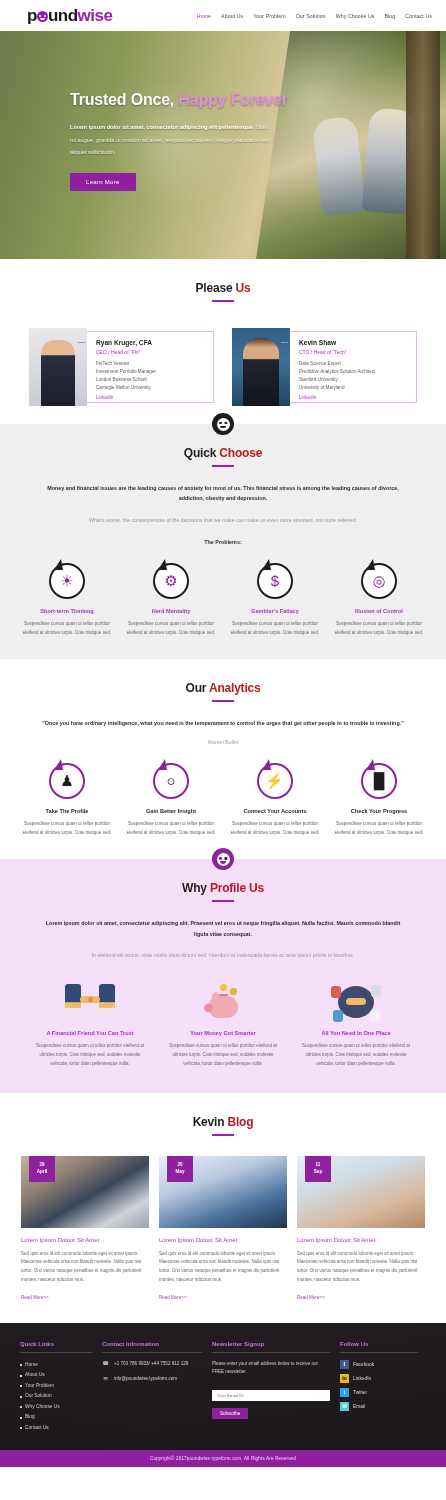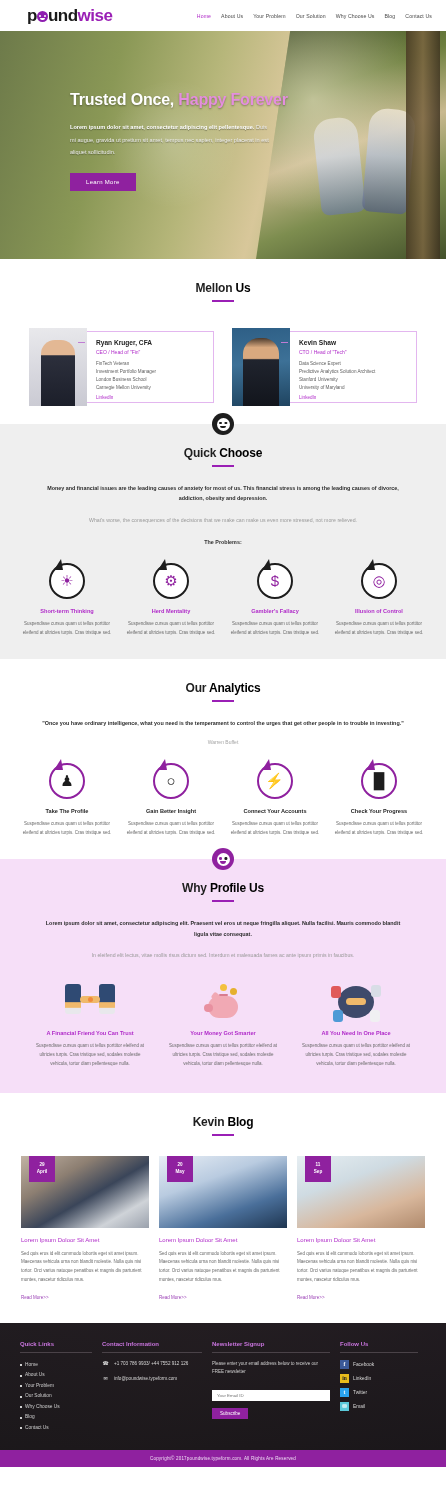--- a/index.html
+++ b/index.html
@@ -91,21 +91,21 @@
     color: #fff; font-size: 6px; padding: 6px 16px; border: 0; cursor: pointer;
     letter-spacing: .3px;
   }
 
   
   .sec { padding: 22px 0 10px; }
   .sec-title {
     text-align: center; font-size: 12px; font-weight: bold; color: #1f1f1f;
     letter-spacing: -0.2px;
   }
-  .sec-title .hl { color: #000000; }
+  .sec-title .hl { color: #b91c1c; }
   .title-rule {
     width: 22px; height: 2px; background: #9a1fb5; margin: 5px auto 0;
   }
   .lead {
     text-align: center; font-size: 5.4px; line-height: 1.9; color: #2c2c2c;
     font-weight: bold; max-width: 360px; margin: 16px auto 0;
   }
   .sub-lead {
     text-align: center; font-size: 5.2px; line-height: 1.8; color: #9a9a9a;
     max-width: 380px; margin: 12px auto 0;
@@ -321,21 +321,21 @@
     <div class="hero-photo"></div>
     <div class="hero-trunk"></div>
     <div class="hero-inner">
       <h1><span>Trusted Once, </span><span class="hl">Happy Forever</span></h1>
       <p><span class="b">Lorem ipsum dolor sit amet, consectetur adipiscing elit pellentesque.</span><span> Duis mi augue, gravida ut pretium sit amet, tempus nec sapien, integer placerat in est aliquet sollicitudin.</span></p>
       <button class="btn-learn">Learn More</button>
     </div>
   </div>
 
   <div class="sec">
-    <div class="sec-title"><span>Mellon </span><span class="hl">Us</span></div>
+    <div class="sec-title"><span>Please </span><span class="hl">Us</span></div>
     <div class="title-rule"></div>
     <div class="about-row">
 
       <div class="person">
         <div class="person-photo p1"></div>
         <div class="person-info">
           <div class="person-name">Ryan Kruger, CFA</div>
           <div class="person-role">CEO / Head of "Fin"</div>
           <ul class="person-list">
             <li>FinTech Veteran</li>

